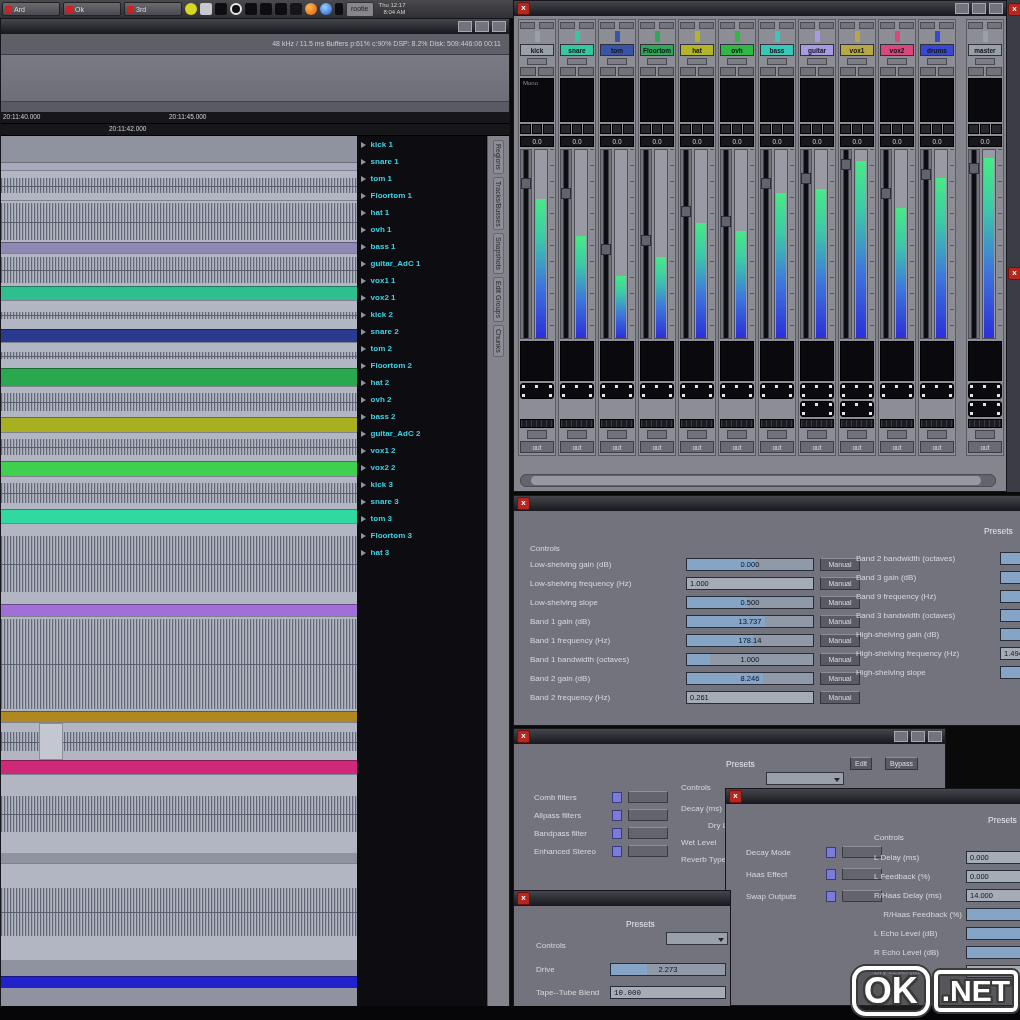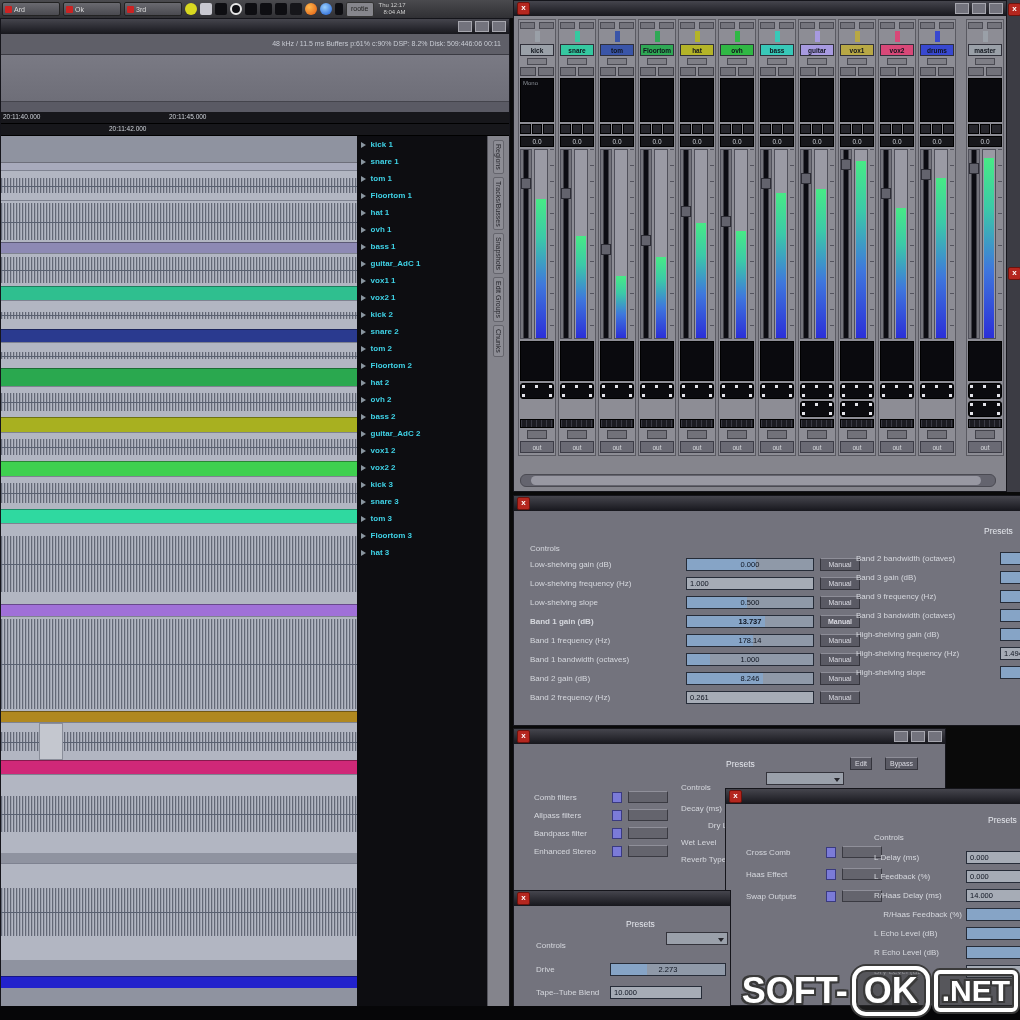--- a/index.html
+++ b/index.html
@@ -886,21 +886,21 @@
           <div class="manual">Manual</div>
         </div>
         <div class="prow" style="left: 16px; top: 100px; gap: 6px;">
           <div class="plabel" style="width: 150px;">Low-shelving slope</div>
           <div class="slider" style="width: 128px;">
             <div class="sfill" style="width: 48%;"></div>
             <div class="sval">0.500</div>
           </div>
           <div class="manual">Manual</div>
         </div>
-        <div class="prow" style="left: 16px; top: 119px; gap: 6px; font-weight: bold;">
+        <div class="prow" style="left: 16px; top: 119px; gap: 6px;">
           <div class="plabel" style="width: 150px;">Band 1 gain (dB)</div>
           <div class="slider" style="width: 128px;">
             <div class="sfill" style="width: 62%;"></div>
             <div class="sval">13.737</div>
           </div>
           <div class="manual">Manual</div>
         </div>
         <div class="prow" style="left: 16px; top: 138px; gap: 6px; align-items: center;">
           <div class="plabel" style="width: 150px;">Band 1 frequency (Hz)</div>
           <div class="slider" style="width: 128px;">
@@ -1033,21 +1033,21 @@
       </div>
   </div>
 
   <div class="win" style="left:725px;top:788px;width:420px;height:218px;">
     <div class="tbar">
       <div class="closeb">x</div>
     </div>
     <div class="phead abs" style="left:262px;top:26px;">Presets</div>
     <div id="echo-checks">
         <div class="prow" style="left: 20px; top: 57px; gap: 6px;">
-          <div class="plabel" style="width: 74px;">Cross Comb</div>
+          <div class="plabel" style="width: 74px;">Decay Mode</div>
           <div class="chk"></div>
           <div class="chkbtn"></div>
         </div>
         <div class="prow" style="left: 20px; top: 79px; gap: 6px;">
           <div class="plabel" style="width: 74px;">Haas Effect</div>
           <div class="chk"></div>
           <div class="chkbtn"></div>
         </div>
         <div class="prow" style="left: 20px; top: 101px; gap: 6px;">
           <div class="plabel" style="width: 74px;">Swap Outputs</div>
@@ -1107,21 +1107,21 @@
     <div id="warmth-rows">
         <div class="prow" style="left: 22px; top: 72px; gap: 4px;">
           <div class="plabel" style="width: 70px;">Drive</div>
           <div class="slider" style="width: 116px;">
             <div class="sfill" style="width: 32%;"></div>
             <div class="sval">2.273</div>
           </div>
         </div>
         <div class="prow" style="left: 22px; top: 95px; gap: 4px;">
           <div class="plabel" style="width: 70px;">Tape--Tube Blend</div>
-          <div class="entry" style="width: 92px;">10.000</div>
+          <div class="entry" style="width: 116px; font-family: Liberation Mono, monospace;">10.000</div>
         </div>
       </div>
   </div>
 
   <div class="abs taskbar">
     <div id="taskwins" style="display:flex;gap:3px;">
         <div class="taskwin">
           <div class="reddot"></div>
           <span>Ard</span>
         </div>
@@ -1147,18 +1147,17 @@
     <div class="dockico" style="background:#0e0e12;width:8px;"></div>
     <div class="userbtn">rootie</div>
     <div class="clock">
       <div>Thu 12:17</div>
       <div>8:04 AM</div>
     </div>
   </div>
 
   <div class="abs blackbar"></div>
   <div class="abs watermark">
-    <span>SOFT-</span>
     <span class="wmbox">OK</span>
     <span class="wmbox2">.NET</span>
   </div>
 
 </div>
 
 </body></html>

